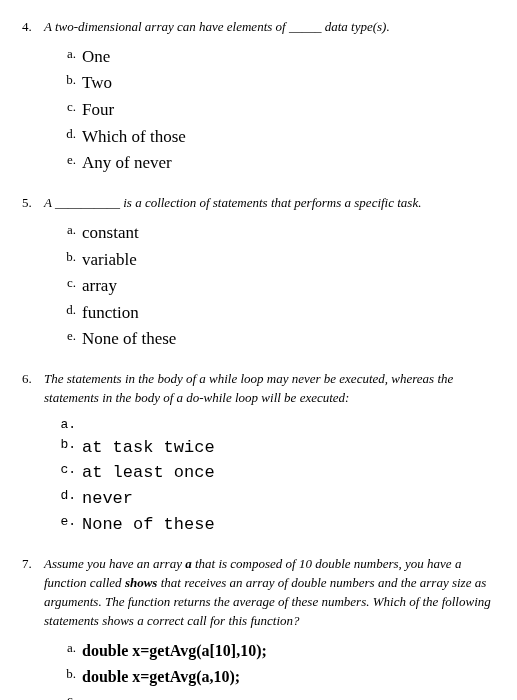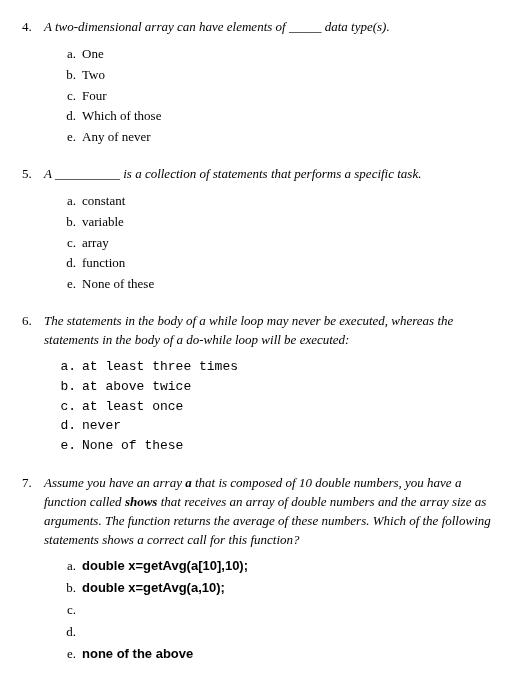--- a/index.html
+++ b/index.html
@@ -37,41 +37,41 @@
       display: flex;
       gap: 6px;
       margin-bottom: 2px;
     }
     .opt-letter {
       min-width: 16px;
       text-align: right;
       font-size: 13px;
     }
     .opt-text {
-      font-size: 13px;
+      font-size: 17px;
     }
     .options-mono {
       margin-left: 38px;
       margin-top: 4px;
       font-family: 'Courier New', Courier, monospace;
       font-size: 12px;
     }
     .options-mono .option-row {
       margin-bottom: 1px;
     }
     .code-options {
       margin-left: 38px;
       margin-top: 4px;
     }
     .code-options .option-row {
       margin-bottom: 3px;
     }
     .code-options .opt-text {
-      font-family: Liberation Sans, sans-serif;
-      font-size: 13px;
+      font-family: Liberation Serif, serif;
+      font-size: 16px;
       font-weight: bold;
     }
     .none-text {
       font-family: 'Times New Roman', Times, serif;
       font-weight: normal;
       font-size: 13px;
     }
   </style>
 </head>
 <body>
@@ -137,25 +137,24 @@
   </div>
 
   <div class="question-block">
     <div class="question-text">
       <span class="q-num">6.</span>
       <span class="q-body">The statements in the body of a while loop may never be executed, whereas the statements in the body of a do-while loop will be executed:</span>
     </div>
     <div class="options-mono">
       <div class="option-row">
         <span class="opt-letter">a.</span>
-        <span class="opt-text">at least three times</span>
       </div>
       <div class="option-row">
         <span class="opt-letter">b.</span>
-        <span class="opt-text">at above twice</span>
+        <span class="opt-text">at task twice</span>
       </div>
       <div class="option-row">
         <span class="opt-letter">c.</span>
         <span class="opt-text">at least once</span>
       </div>
       <div class="option-row">
         <span class="opt-letter">d.</span>
         <span class="opt-text">never</span>
       </div>
       <div class="option-row">

